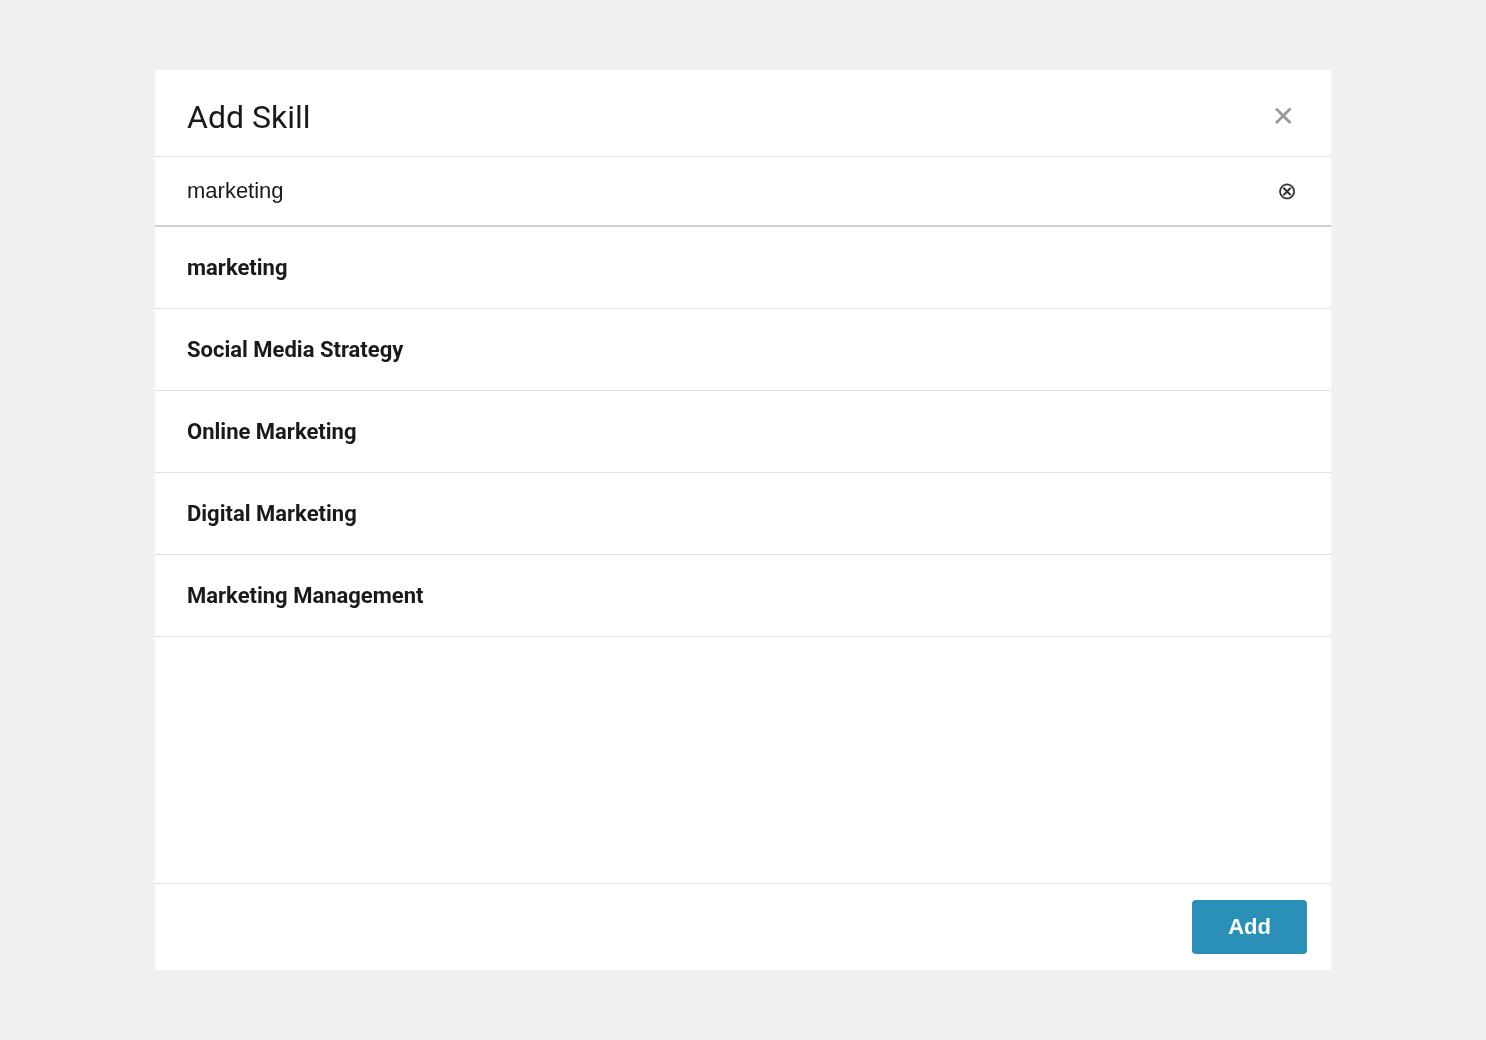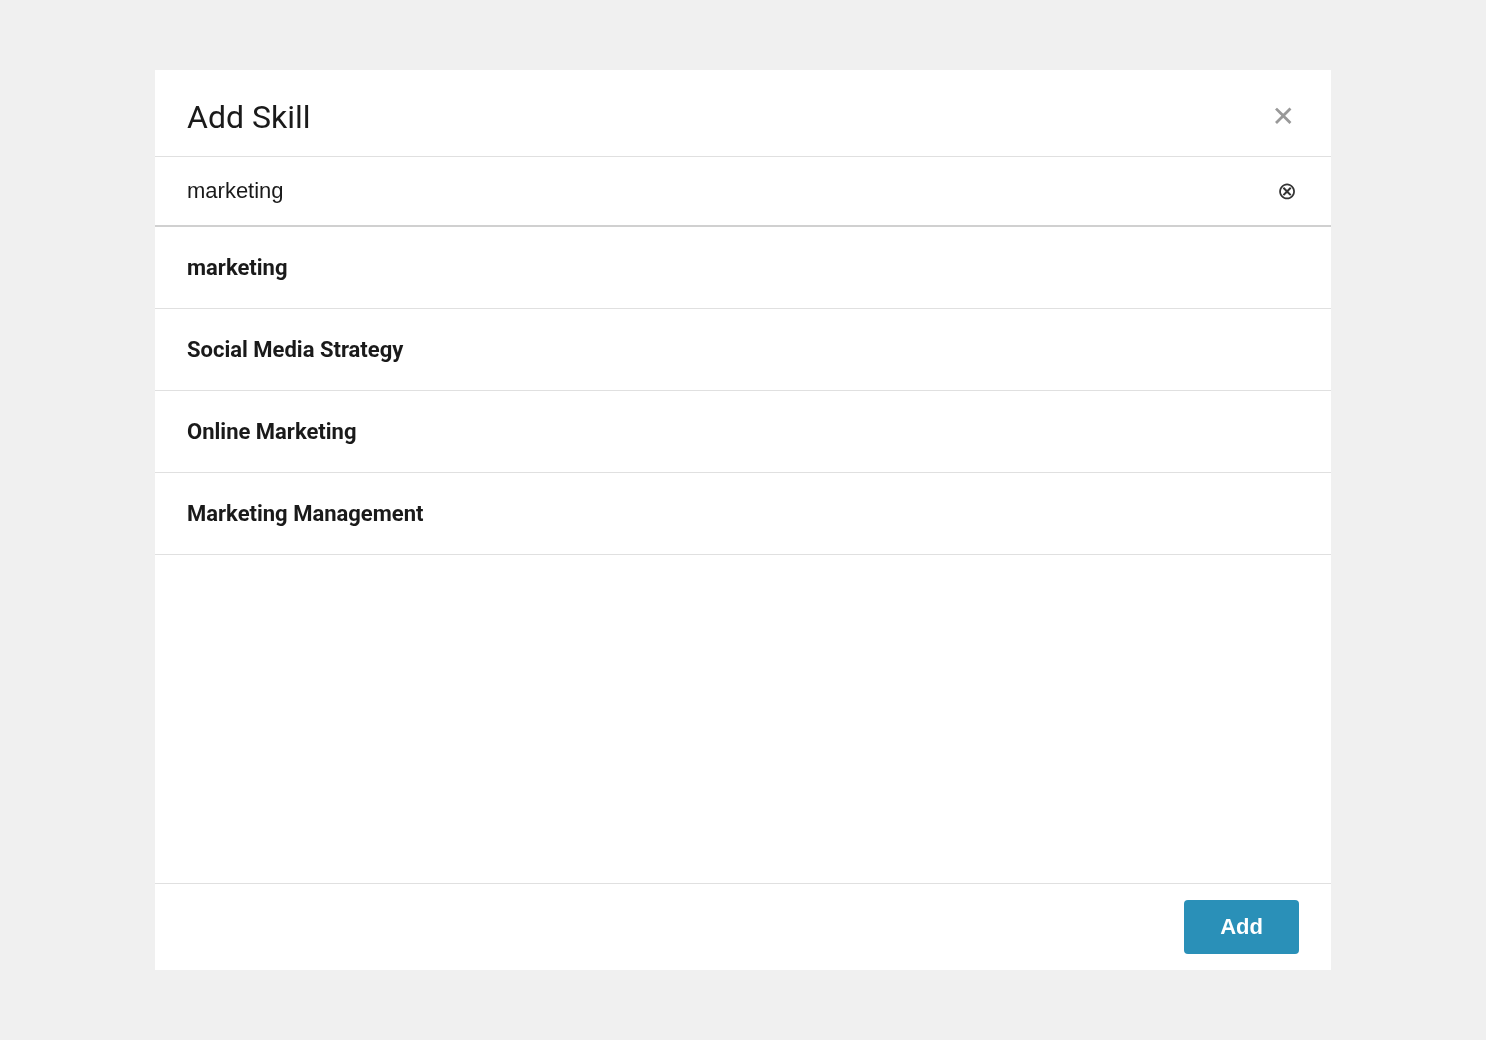--- a/index.html
+++ b/index.html
@@ -94,21 +94,21 @@
 
     .skill-item-label {
       font-size: 22px;
       font-weight: 700;
       color: #1a1a1a;
     }
 
     .dialog-footer {
       display: flex;
       justify-content: flex-end;
-      padding: 16px 32px;
+      padding: 16px 24px;
       border-top: 1px solid #e0e0e0;
     }
 
     .add-btn {
       background: #2a90b8;
       color: #ffffff;
       border: none;
       border-radius: 4px;
       font-size: 22px;
       font-weight: 700;
@@ -132,19 +132,20 @@
     <input class="search-input" type="text" value="marketing" style="">
     <button class="clear-btn" aria-label="Clear search">
       <span style="font-size:24px; color:#333;">⊗</span>
     </button>
   </div>
 
   <div class="skills-list" id="skills-list-container">
   <div class="skill-item"><span class="skill-item-label">marketing</span></div>
       <div class="skill-item"><span class="skill-item-label">Social Media Strategy</span></div>
       <div class="skill-item"><span class="skill-item-label">Online Marketing</span></div>
+      <div class="skill-item"><span class="skill-item-label">Digital Marketing</span></div>
       <div class="skill-item"><span class="skill-item-label">Marketing Management</span></div>
     </div>
 
   <div class="dialog-footer">
     <button class="add-btn">Add</button>
   </div>
 </div>
 
 </body></html>

